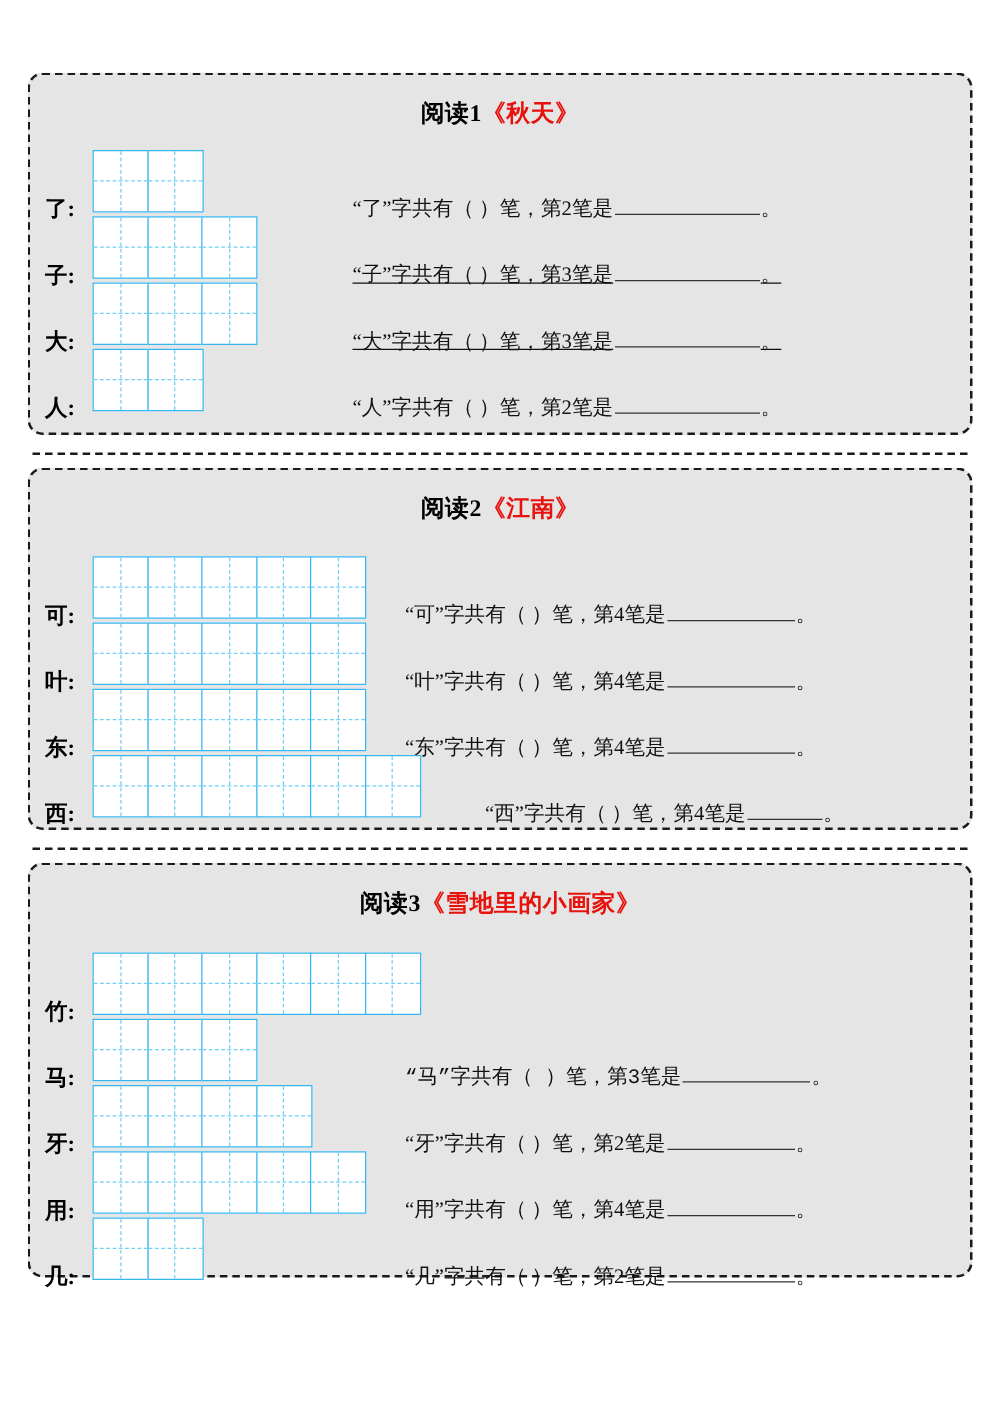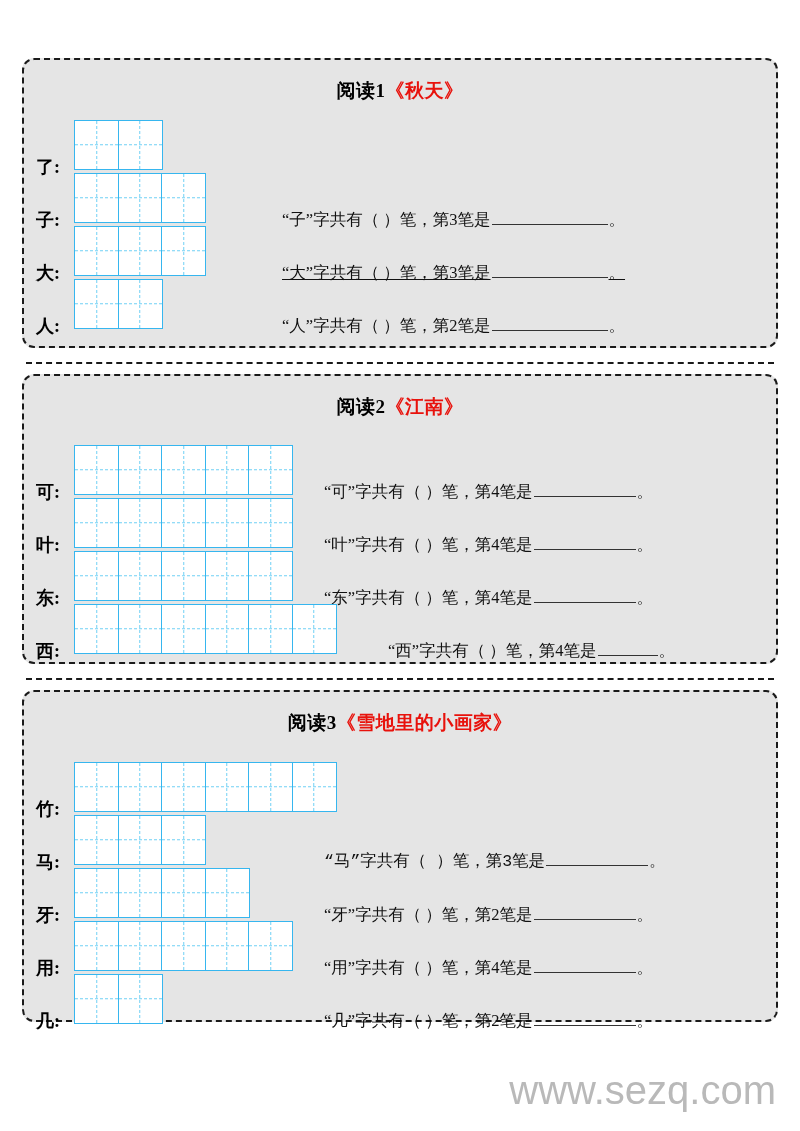--- a/index.html
+++ b/index.html
@@ -150,29 +150,30 @@
 
   <div id="sections-host">
       <div class="section" style="top: 58px; height: 290px;">
         <div class="section-title"><span class="tt-prefix">阅读1</span><span class="tt-book">《秋天》</span></div>
         <div class="row" style="position: absolute; left: 0px; right: 0px; top: 60px;">
           <div class="row-label">了:</div>
           <div class="grid">
             <div class="cell"></div>
             <div class="cell"></div>
           </div>
+          <div class="question" style="left: 258px;"><span>“了”字共有（    ）笔，第2笔是</span><span class="q-blank" style="width: 116px;"></span><span>。</span></div>
         </div>
         <div class="row" style="position: absolute; left: 0px; right: 0px; top: 113px;">
           <div class="row-label">子:</div>
           <div class="grid">
             <div class="cell"></div>
             <div class="cell"></div>
             <div class="cell"></div>
           </div>
-          <div class="question" style="left: 258px;"><span>“子”字共有（    ）笔，第3笔是</span><span class="q-blank" style="width: 116px;"></span><span>。</span></div>
+          <div class="question" style="left: 258px; text-decoration: underline;"><span>“子”字共有（    ）笔，第3笔是</span><span class="q-blank" style="width: 116px;"></span><span>。</span></div>
         </div>
         <div class="row" style="position: absolute; left: 0px; right: 0px; top: 166px;">
           <div class="row-label">大:</div>
           <div class="grid">
             <div class="cell"></div>
             <div class="cell"></div>
             <div class="cell"></div>
           </div>
           <div class="question" style="left: 258px; text-decoration: underline;"><span>“大”字共有（    ）笔，第3笔是</span><span class="q-blank" style="width: 116px;"></span><span>。</span></div>
         </div>
@@ -283,14 +284,13 @@
             <div class="cell"></div>
           </div>
           <div class="question" style="left: 300px;"><span>“几”字共有（    ）笔，第2笔是</span><span class="q-blank" style="width: 102px;"></span><span>。</span></div>
         </div>
       </div>
     </div>
 
   <div class="cut-line" id="cut-line-1" style="top: 362px;"></div>
   <div class="cut-line" id="cut-line-2" style="top: 678px;"></div>
 
-  <div class="watermark">www.sezq.com</div>
 </div>
 
 </body></html>

